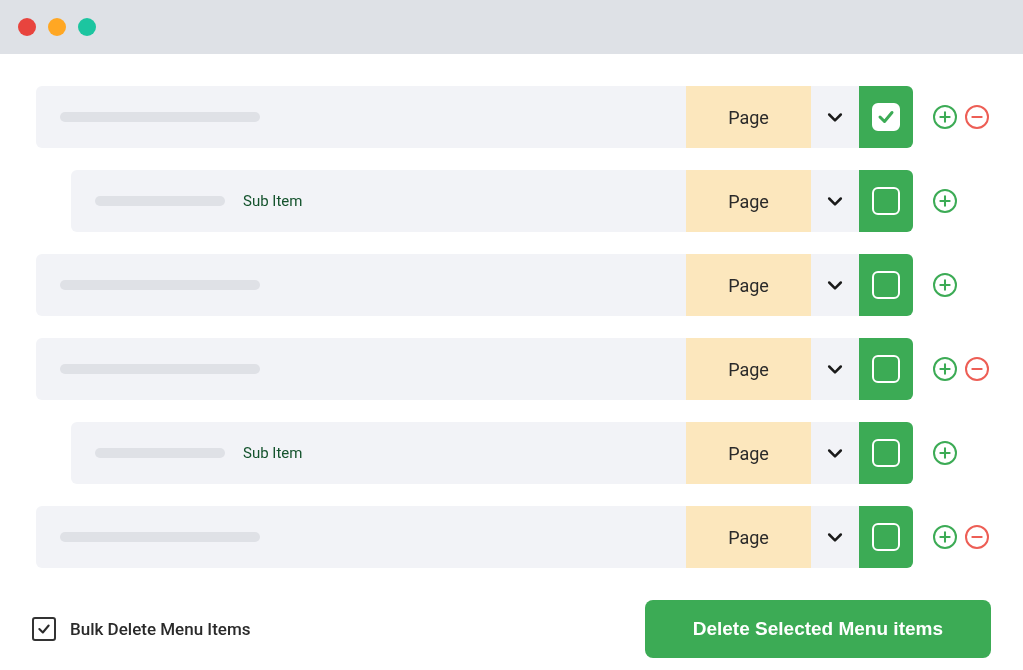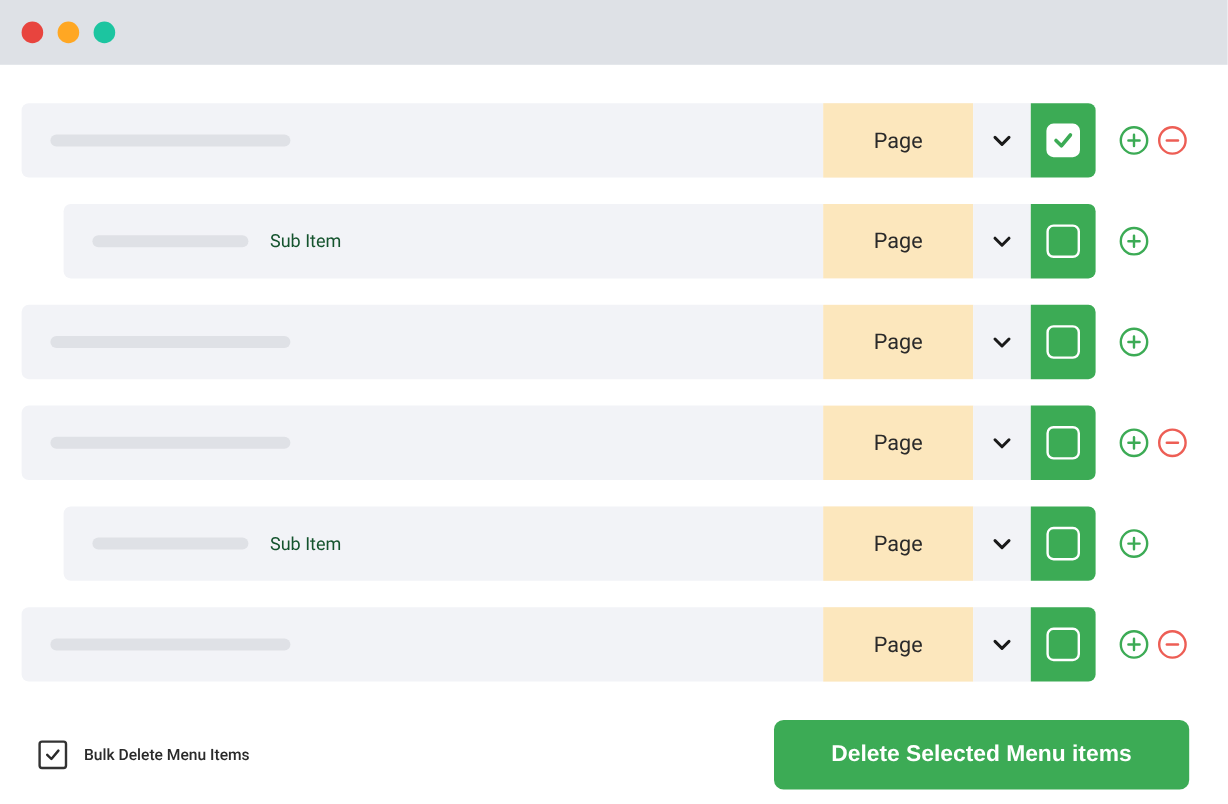--- a/index.html
+++ b/index.html
@@ -19,21 +19,21 @@
     align-items: center;
     padding-left: 18px;
     gap: 12px;
   }
   .dot { width: 18px; height: 18px; border-radius: 50%; }
   .dot-red { background: #E8443E; }
   .dot-yellow { background: #FFA723; }
   .dot-teal { background: #1CC5A0; }
   
   .content {
-    padding: 32px 32px 0 18px;
+    padding: 32px 32px 0 36px;
   }
   
   .row {
     display: flex;
     align-items: stretch;
     margin-bottom: 22px;
     height: 62px;
   }
   .row.sub { margin-left: 35px; }
   
@@ -132,21 +132,21 @@
   .bulk-box {
     width: 24px;
     height: 24px;
     border: 2px solid #333;
     border-radius: 3px;
     display: flex;
     align-items: center;
     justify-content: center;
   }
   .bulk-label {
-    font-size: 13px;
+    font-size: 17px;
     color: #2a2a2a;
     font-weight: 500;
   }
   .spacer { flex: 1; }
   .btn {
     background: #3CAB55;
     color: #fff;
     font-size: 19px;
     font-weight: 600;
     border: none;

